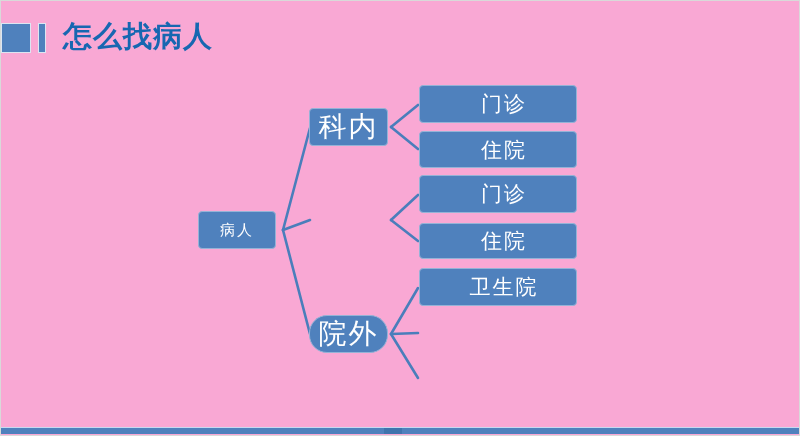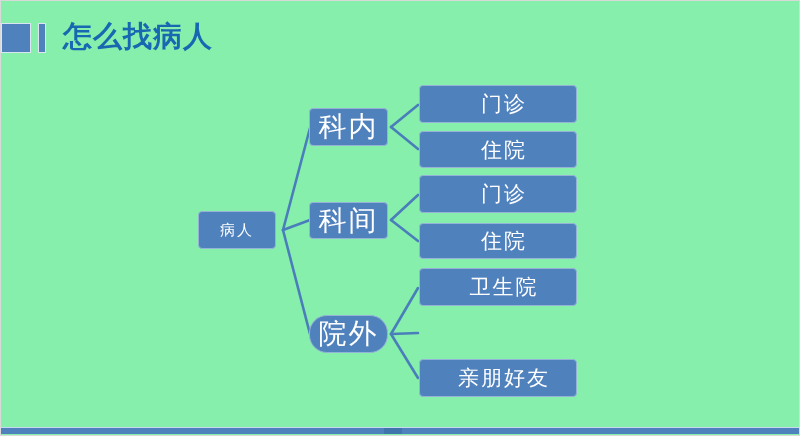--- a/index.html
+++ b/index.html
@@ -5,21 +5,21 @@
   html, body {
     margin: 0;
     padding: 0;
     background: #ffffff;
     font-family: "Liberation Sans", sans-serif;
   }
   .slide {
     position: relative;
     width: 800px;
     height: 436px;
-    background: #86efac;
+    background: #f9a8d4;
     border: 1px solid #d9d9d9;
     box-sizing: border-box;
     overflow: hidden;
   }
 
   
   .deco-square {
     position: absolute;
     left: 0px;
     top: 22px;
@@ -136,26 +136,24 @@
 
       <line x1="390" y1="333" x2="417" y2="287"></line>
       <line x1="390" y1="333" x2="417" y2="332"></line>
       <line x1="390" y1="333" x2="417" y2="377"></line>
     </g>
   </svg>
 
   <div class="node root" id="root">病人</div>
 
   <div class="node mid" id="mid-1">科内</div>
-  <div class="node mid" id="mid-2">科间</div>
   <div class="node mid" id="mid-3">院外</div>
 
   <div class="node leaf" id="leaf-1">门诊</div>
   <div class="node leaf" id="leaf-2">住院</div>
   <div class="node leaf" id="leaf-3">门诊</div>
   <div class="node leaf" id="leaf-4">住院</div>
   <div class="node leaf" id="leaf-5">卫生院</div>
-  <div class="node leaf" id="leaf-7">亲朋好友</div>
 
   <div class="footer-bar"></div>
   <div class="footer-mark"></div>
 
 </div>
 
 </body></html>

